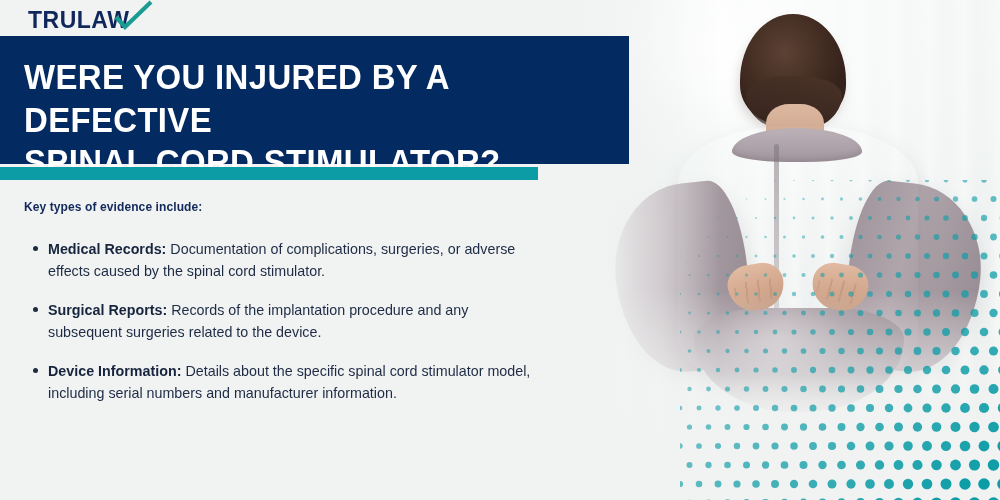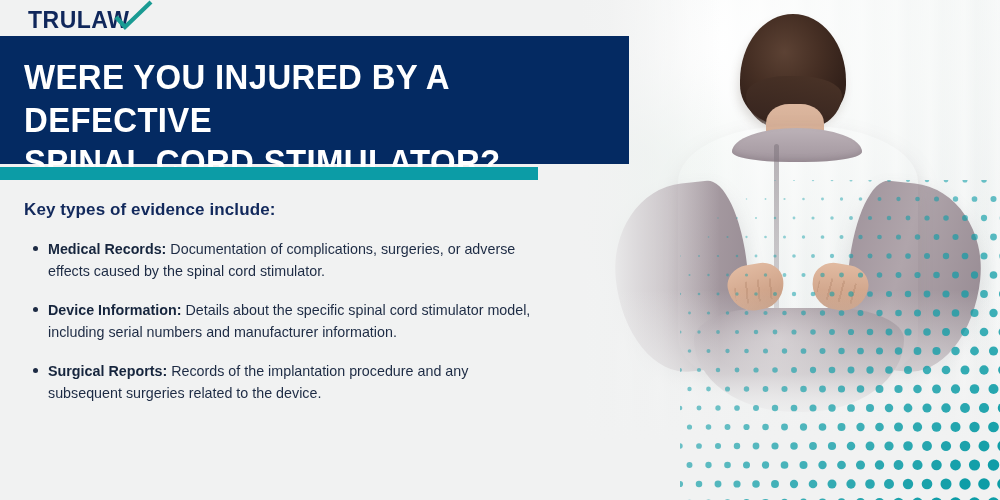--- a/index.html
+++ b/index.html
@@ -225,21 +225,21 @@
     width: 538px;
     height: 13px;
     background: #0c9ca6;
   }
 
   
   #lead {
     position: absolute;
     left: 24px;
     top: 200px;
-    font-size: 17px;
+    font-size: 12px;
     font-weight: bold;
     color: #12295c;
     letter-spacing: 0.1px;
   }
   #bullets {
     position: absolute;
     left: 24px;
     top: 238px;
     width: 512px;
     margin: 0;
@@ -614,17 +614,17 @@
     <div id="headline">
       <div>WERE YOU INJURED BY A DEFECTIVE</div>
       <div>SPINAL CORD STIMULATOR?</div>
     </div>
   </div>
   <div id="teal-bar"></div>
 
   <div id="lead">Key types of evidence include:</div>
   <ul id="bullets">
       <li><b>Medical Records:</b><span> Documentation of complications, surgeries, or adverse effects caused by the spinal cord stimulator.</span></li>
+      <li><b>Surgical Reports:</b><span> Records of the implantation procedure and any subsequent surgeries related to the device.</span></li>
       <li><b>Device Information:</b><span> Details about the specific spinal cord stimulator model, including serial numbers and manufacturer information.</span></li>
-      <li><b>Surgical Reports:</b><span> Records of the implantation procedure and any subsequent surgeries related to the device.</span></li>
     </ul>
 
 </div>
 
 </body></html>

